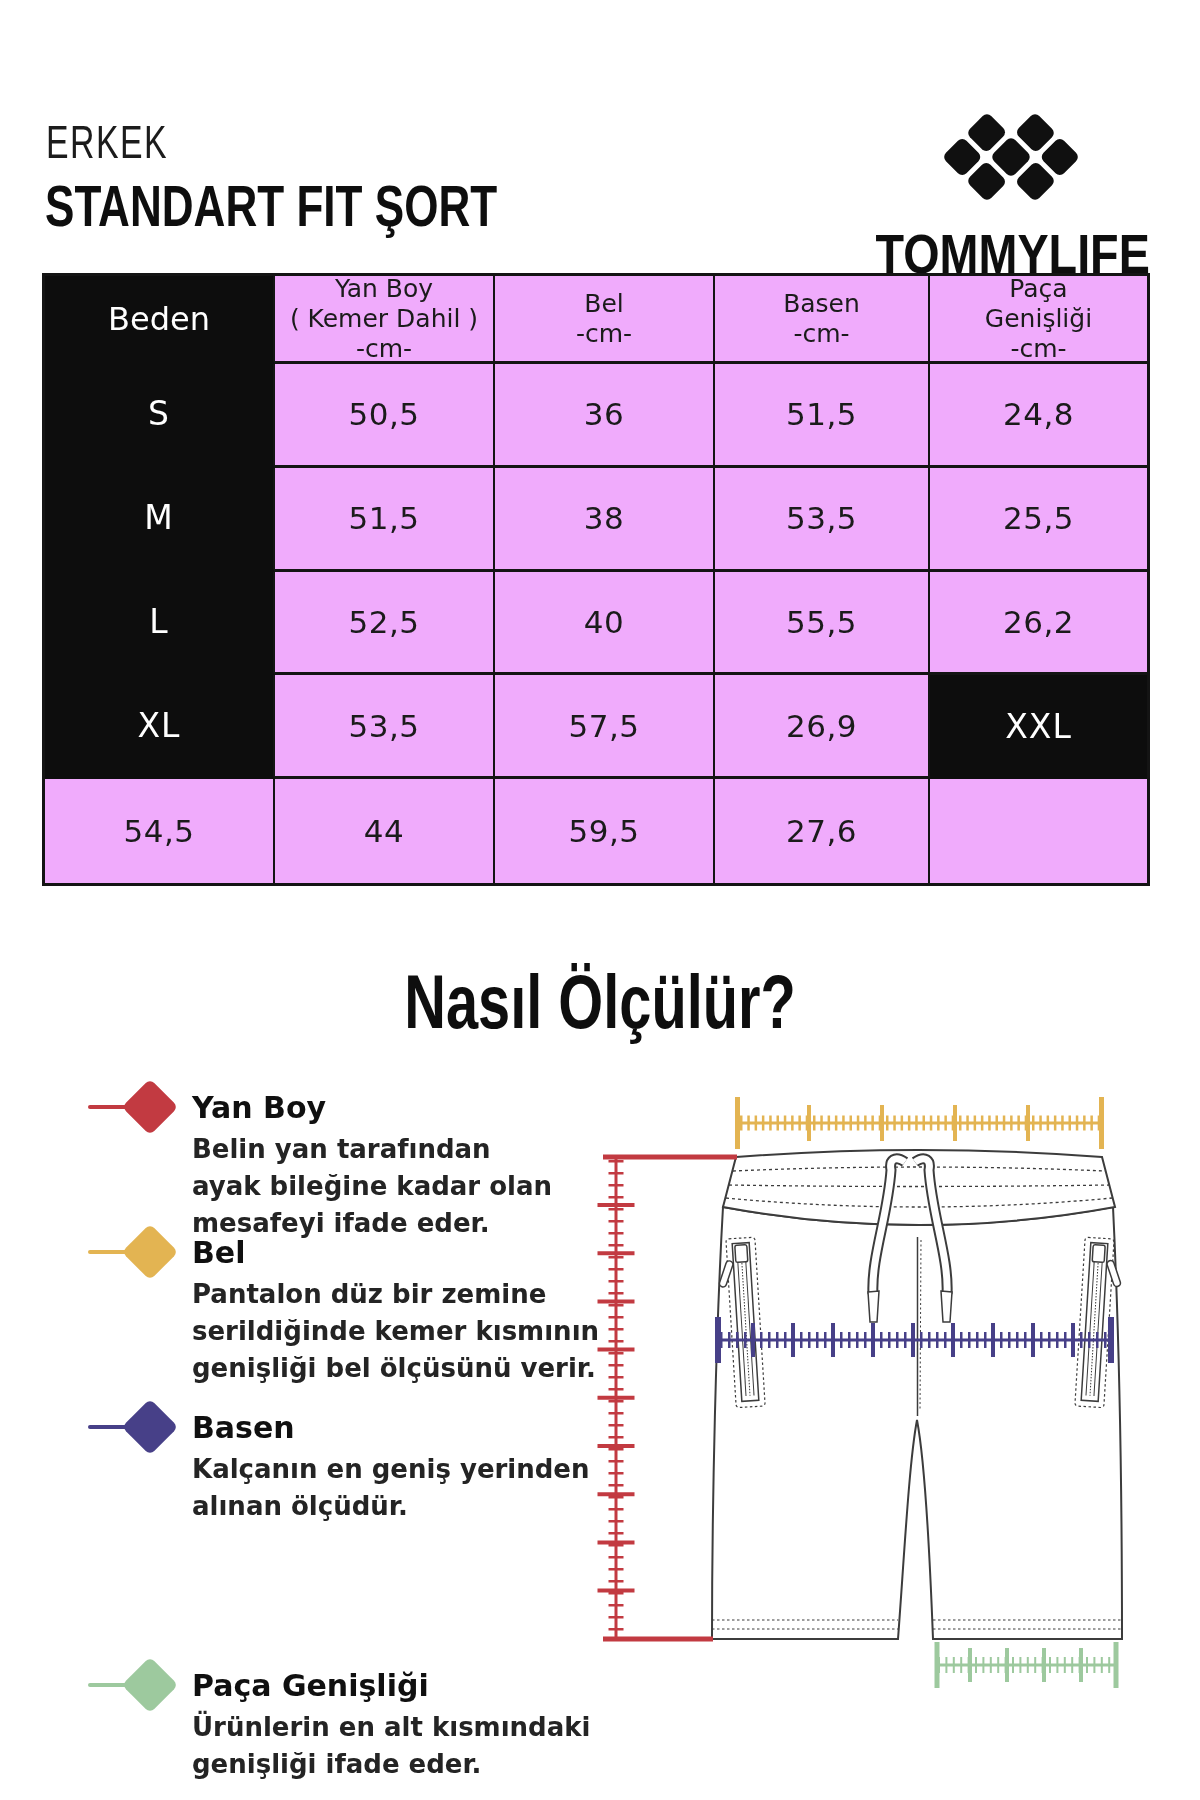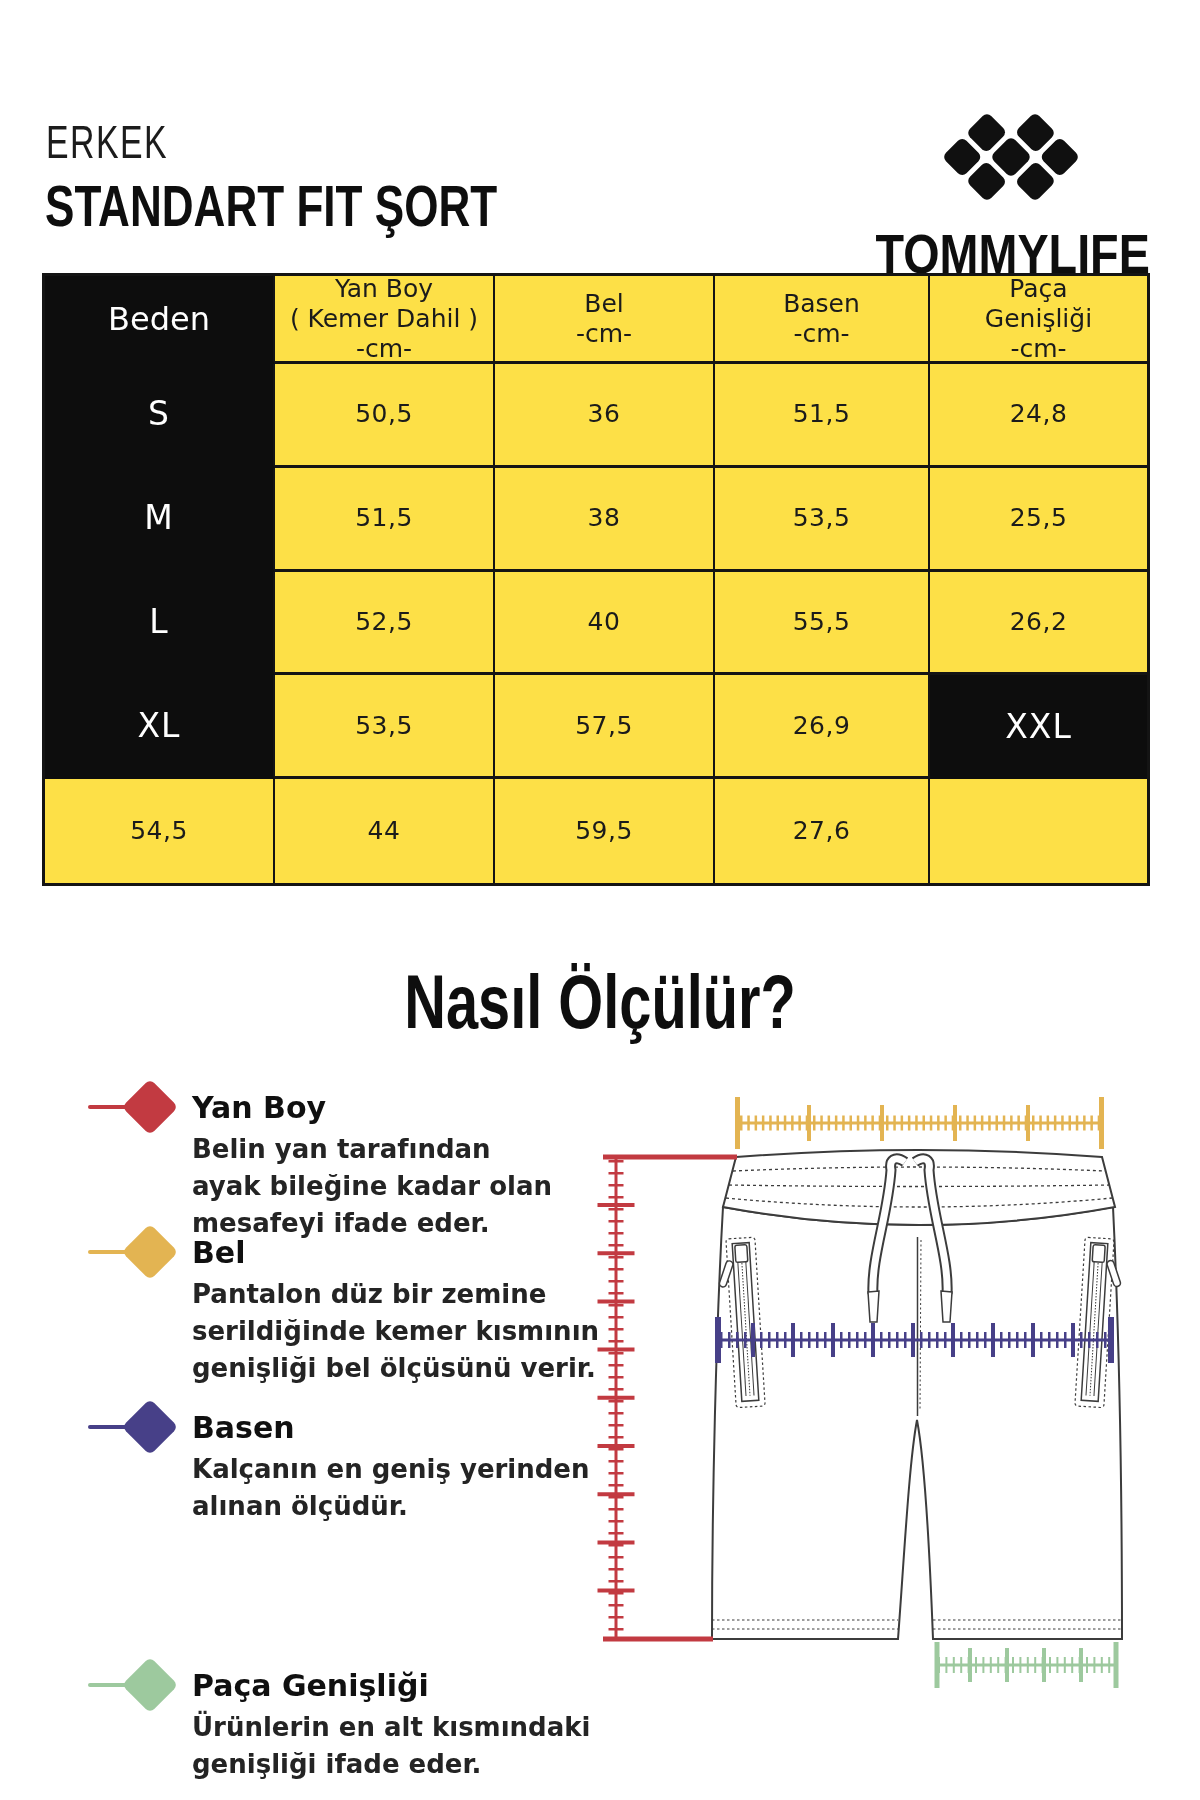--- a/index.html
+++ b/index.html
@@ -17,32 +17,32 @@
   .logo{position:absolute;left:962px;top:108px;width:98px;height:98px;
         transform:rotate(45deg);display:grid;grid-template-columns:repeat(3,1fr);
         grid-template-rows:repeat(3,1fr);gap:5px;}
   .logo i{background:#101010;border-radius:6px;}
   .logo i.hide{visibility:hidden;}
 
   
   .size-table{position:absolute;left:42px;top:273px;width:1108px;height:613px;
       display:grid;grid-template-columns:230px 220px 220px 215px 1fr;
       grid-template-rows:88px repeat(5,1fr);
-      border:3px solid var(--c-border,#141414);box-sizing:border-box;background:#fde047;}
+      border:3px solid var(--c-border,#141414);box-sizing:border-box;background:#f0abfc;}
   .cell{display:flex;flex-direction:column;align-items:center;justify-content:center;
       border-right:2px solid var(--c-border,#141414);
       border-bottom:3px solid var(--c-border,#141414);
       font-size:25px;line-height:30px;text-align:center;color:#1b1b1b;}
   .cell:nth-child(5n){border-right:none;}
   .cell.lastrow{border-bottom:none;}
   .cell.beden{font-size:32px;}
   .cell.blackcol{background:var(--c-beden,#0d0d0d);color:#fff;
       border-bottom-color:var(--c-beden,#0d0d0d);}
   .cell.szc{font-size:33px;letter-spacing:1px;}
-  .cell.val{font-size:25px;letter-spacing:.5px;}
+  .cell.val{font-size:31px;letter-spacing:.5px;}
 
   
   .measure-title{position:absolute;left:600px;top:958px;font-size:76px;font-weight:bold;
       color:#0e0e0e;transform:translateX(-50%) scaleX(.76);transform-origin:center top;
       font-family:"Liberation Sans",sans-serif;white-space:nowrap;}
 
   .legend-item{position:absolute;left:192px;width:430px;}
   .legend-item:nth-child(1){top:1090px;}
   .legend-item:nth-child(2){top:1235px;}
   .legend-item:nth-child(3){top:1410px;}

